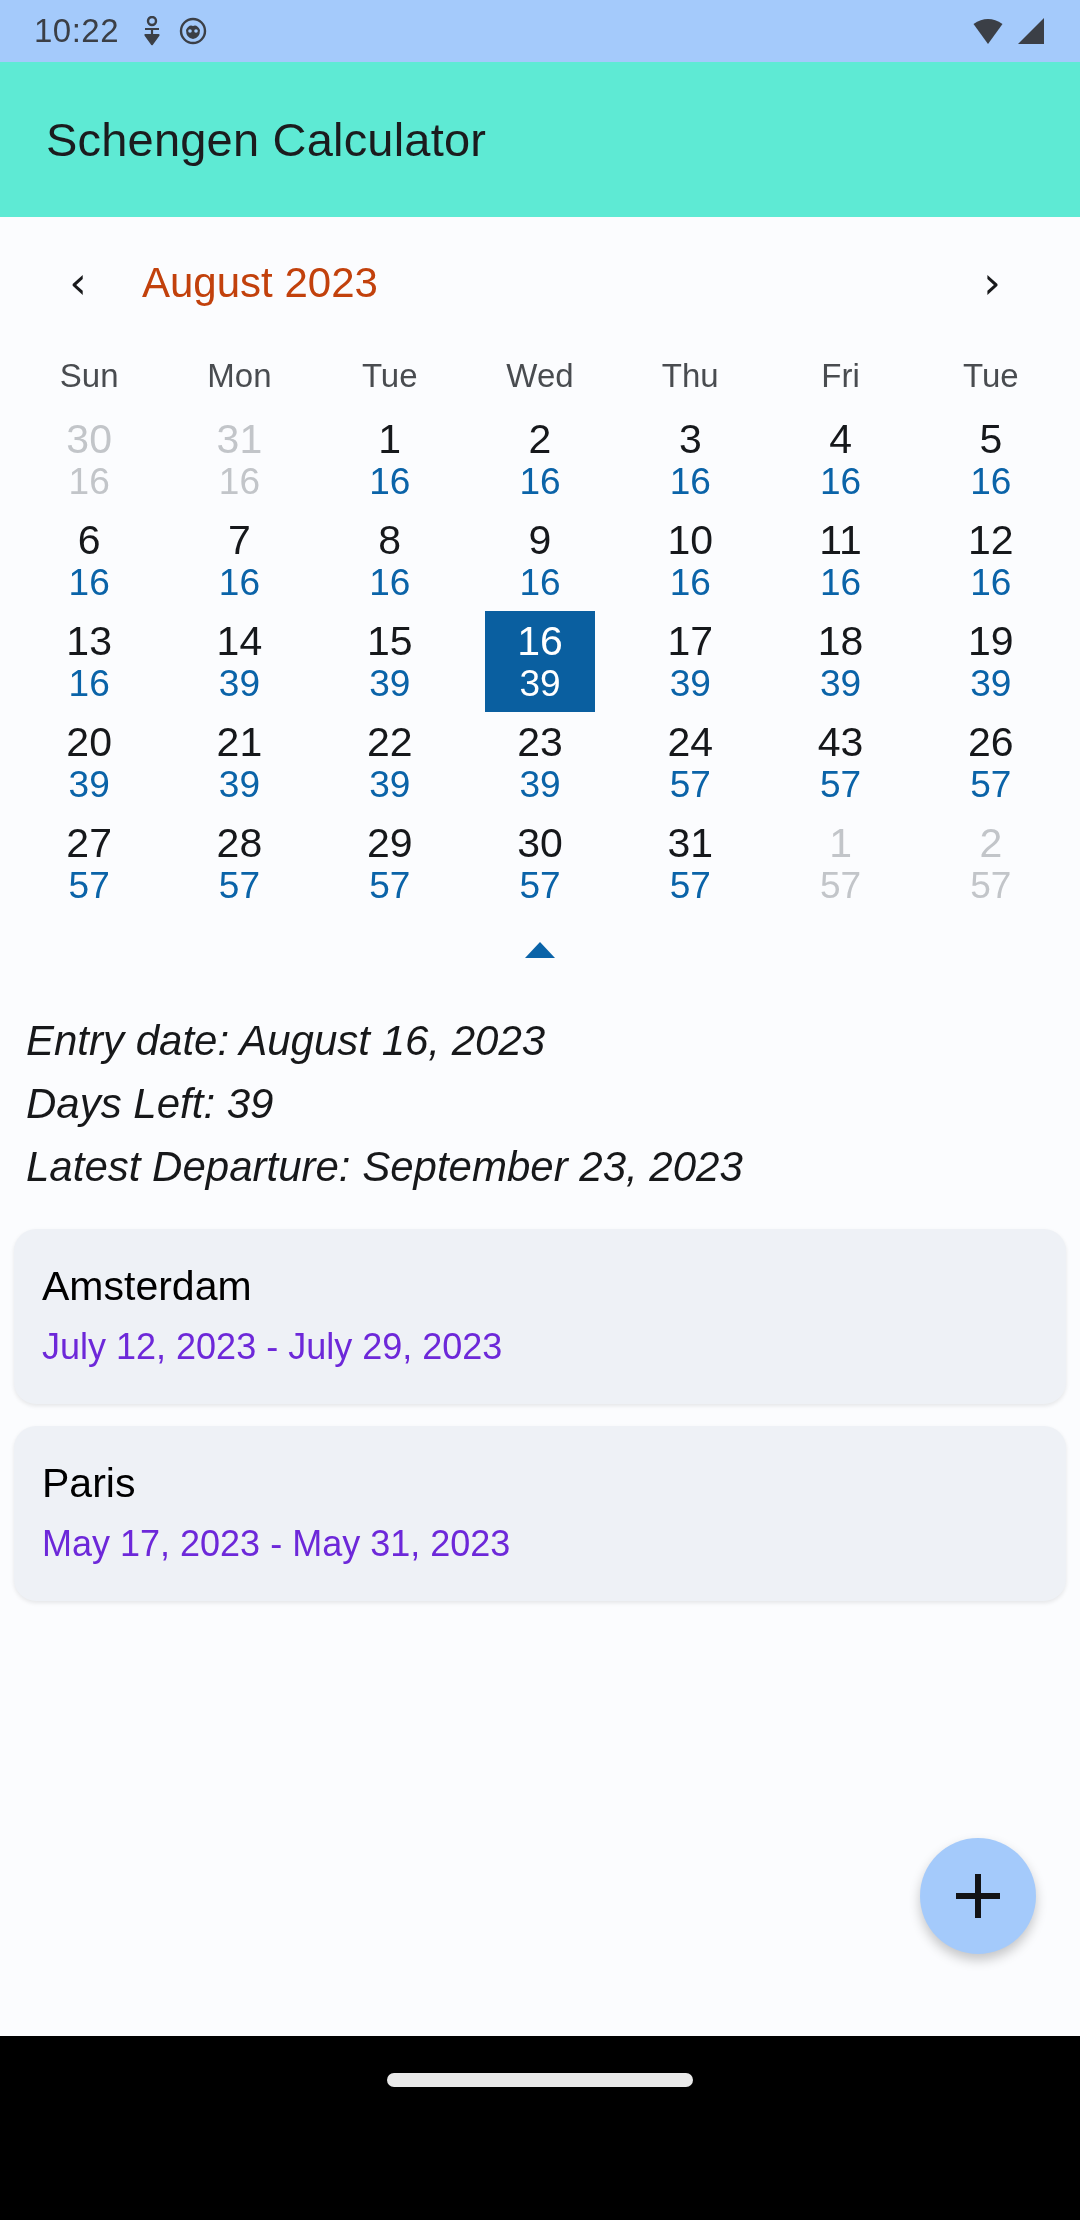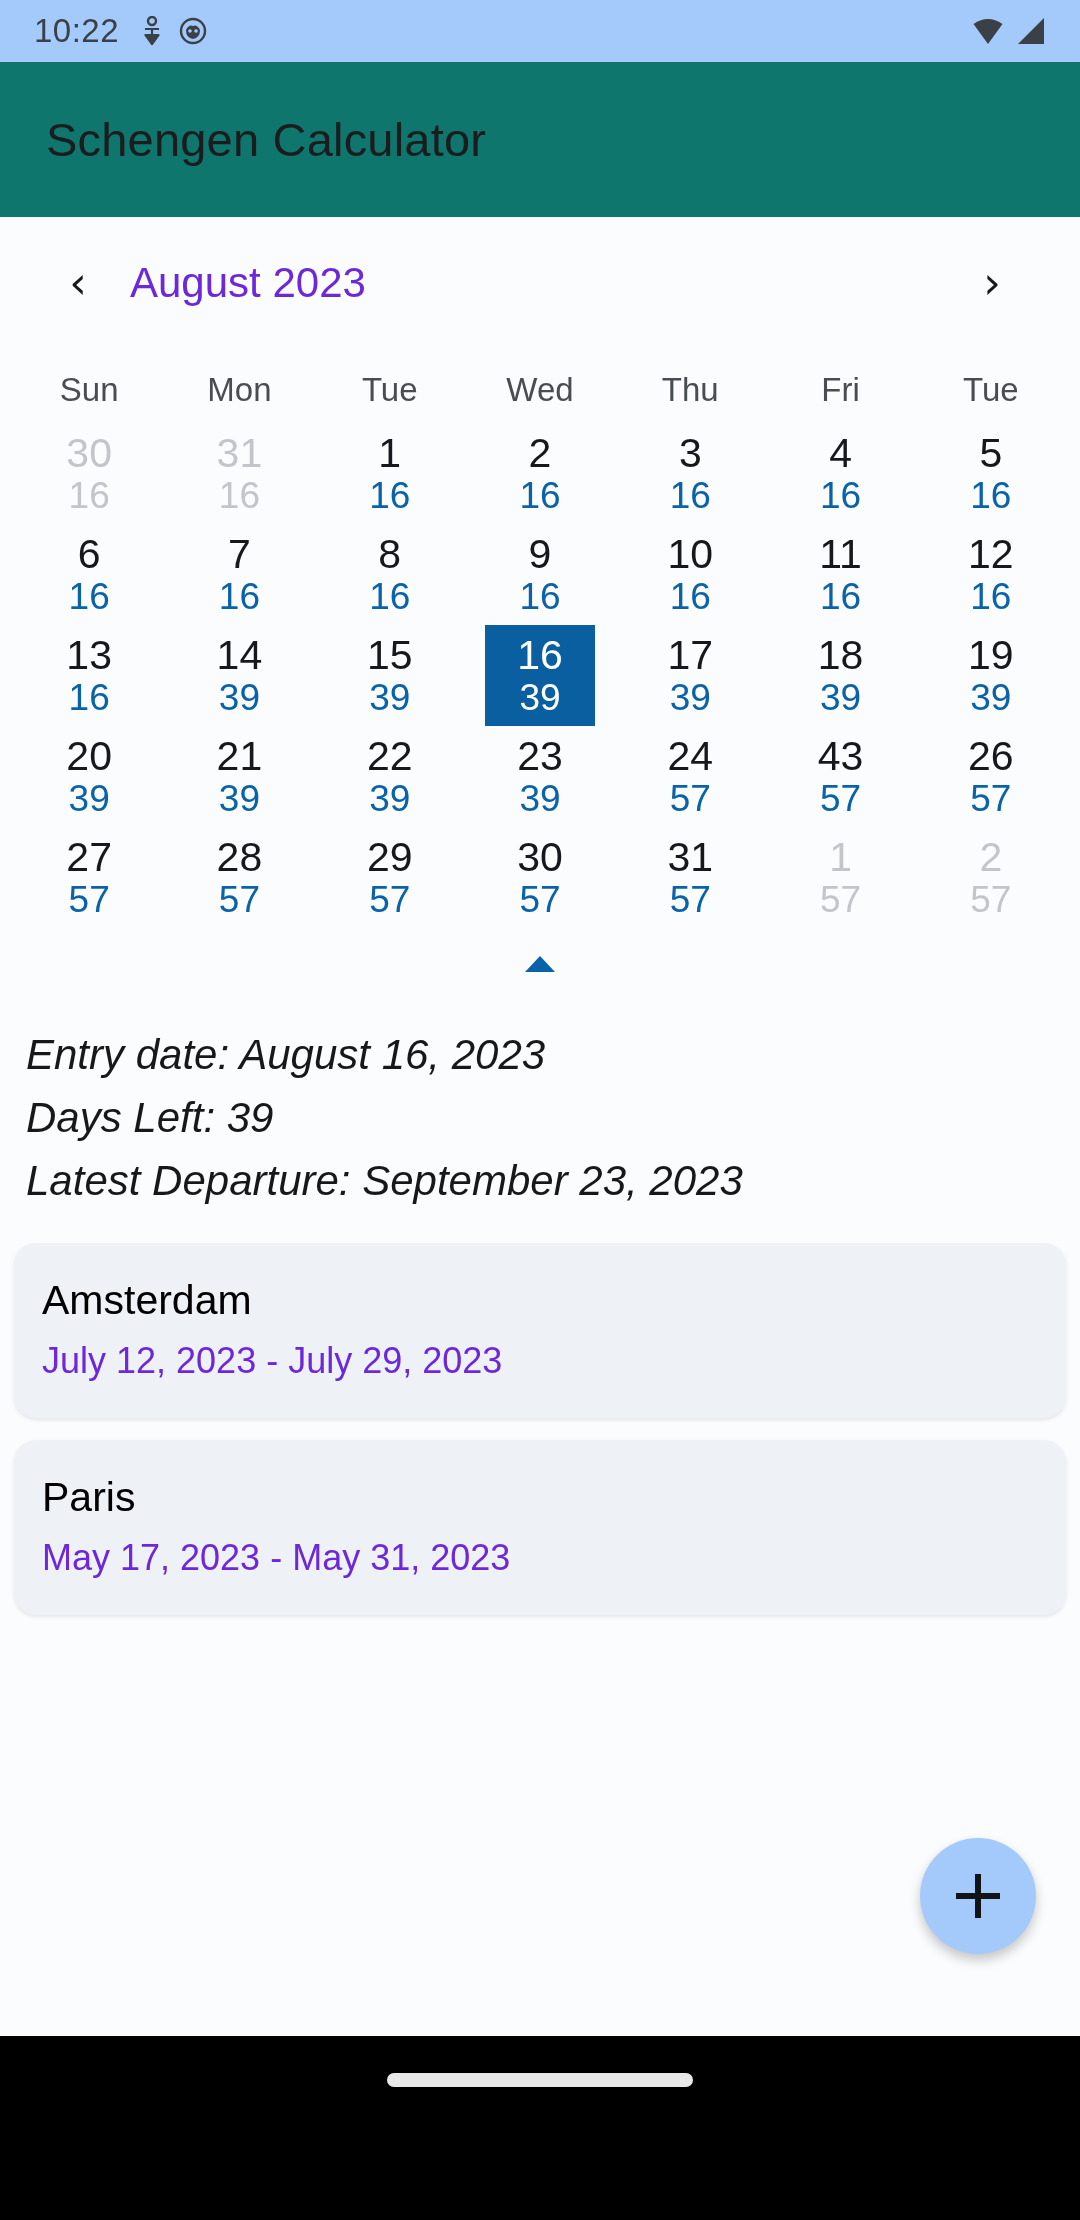--- a/index.html
+++ b/index.html
@@ -48,21 +48,21 @@
     align-items: center;
     gap: 9px;
   }
 
   
   #appbar {
     position: absolute;
     top: 62px; left: 0;
     width: 1080px;
     height: 155px;
-    background: #0f766e;
+    background: #5eead4;
     display: flex;
     align-items: center;
     padding-left: 46px;
   }
   #app-title {
     font-size: 47px;
     color: #1B1C1E;
     font-weight: 400;
     letter-spacing: 0.2px;
   }
@@ -91,29 +91,28 @@
     display: flex;
     align-items: center;
     justify-content: center;
     font-size: 44px;
     line-height: 1;
     color: #18191B;
     font-family: "DejaVu Sans", sans-serif;
   }
   #month-label {
     font-size: 42px;
-    color: #6d28d9;
-    margin-left: 24px;
+    color: #c2410c;
+    margin-left: 36px;
   }
   #month-nav .navspacer { flex: 1 1 auto; }
 
   
   #calendar {
     padding: 0 14px;
-    margin-top: 14px;
   }
   .weekrow {
     display: grid;
     grid-template-columns: repeat(7, 1fr);
   }
   .wd {
     text-align: center;
     font-size: 33px;
     color: #494C50;
     padding: 8px 0 14px 0;

